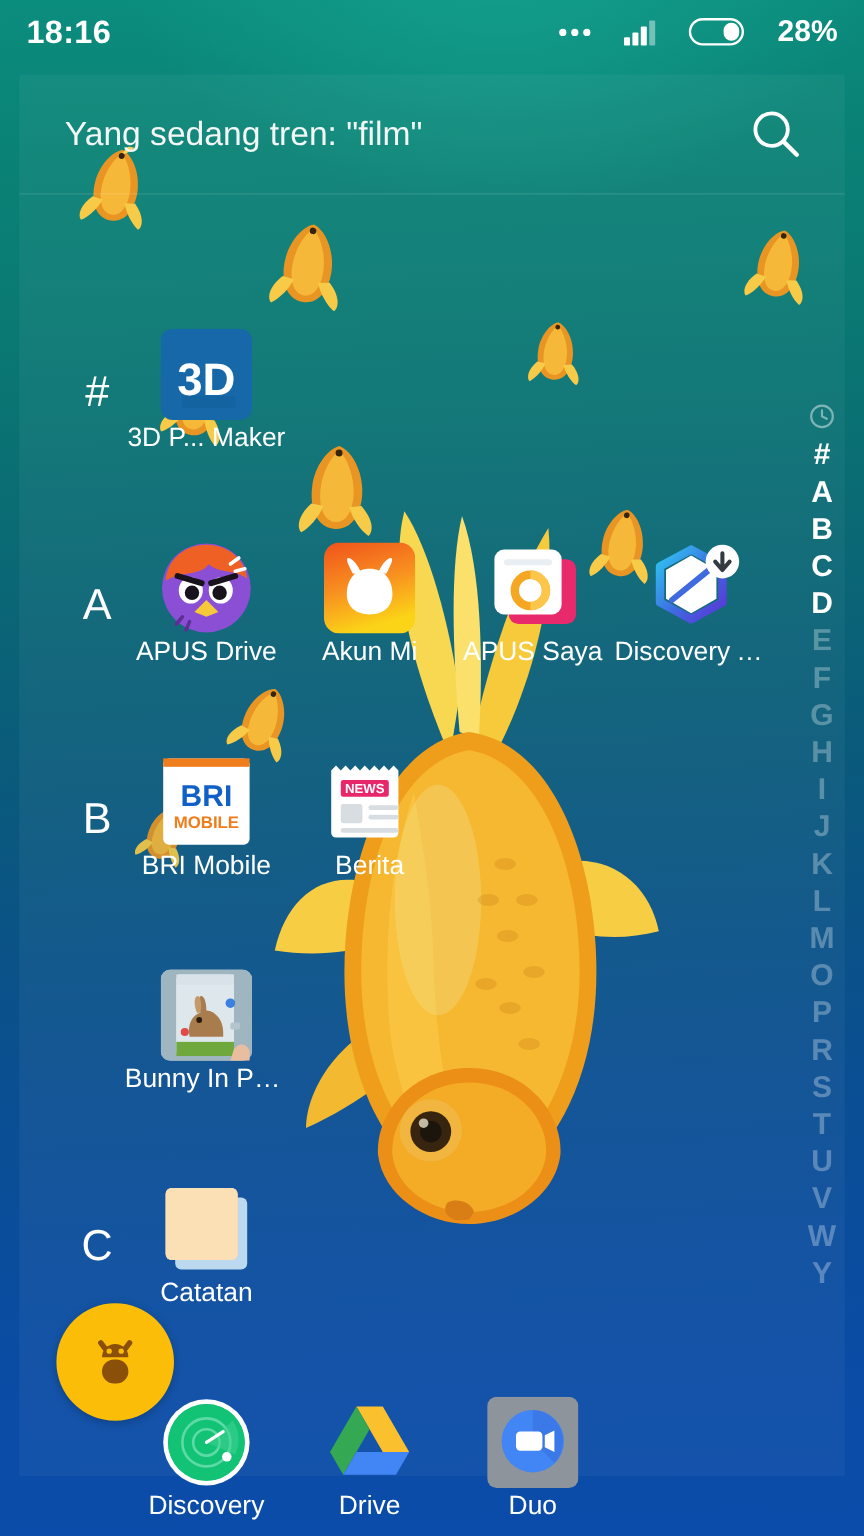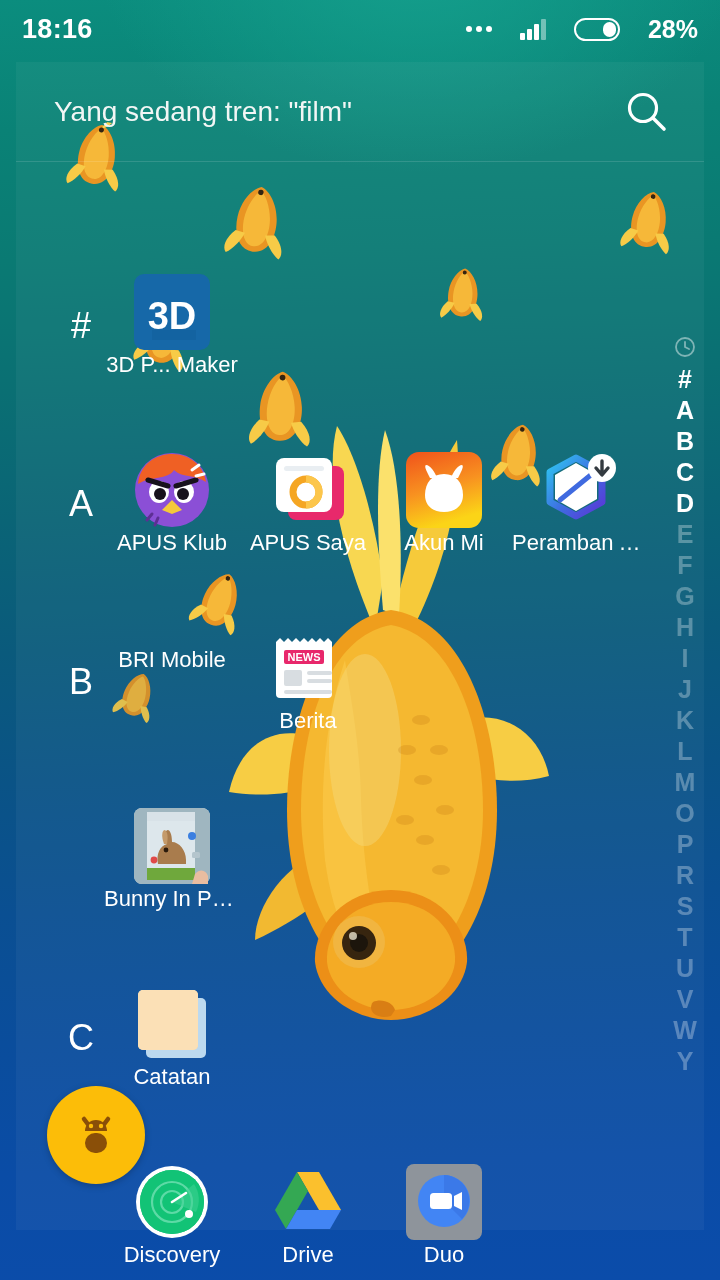--- a/index.html
+++ b/index.html
@@ -25,22 +25,22 @@
         #0a4d9c 80%,
         #0a4ca6 90%,
         #0b4caa 100%);
   }
   
   .fish{position:absolute;pointer-events:none;}
   .fish svg{display:block;}
   
   #statusbar{
     position:absolute;left:0;top:0;width:720px;height:58px;
-    display:flex;align-items:center;justify-content:space-between;
-    padding:0 22px;box-sizing:border-box;color:#fff;z-index:40;
+    display:flex;align-items:flex-start;justify-content:space-between;
+    padding:12px 22px;box-sizing:border-box;color:#fff;z-index:40;
   }
   #clock{font-size:27px;font-weight:bold;letter-spacing:.3px;}
   #status-right{display:flex;align-items:center;gap:28px;}
   .dots{display:flex;gap:4px;align-items:center;}
   .dots i{width:6px;height:6px;border-radius:50%;background:#fff;display:block;}
   .signal{display:flex;align-items:flex-end;gap:2px;height:22px;}
   .signal b{display:block;width:5px;background:#fff;border-radius:1px;}
   .signal b:nth-child(1){height:7px;}
   .signal b:nth-child(2){height:11px;}
   .signal b:nth-child(3){height:16px;}
@@ -320,83 +320,91 @@
               <ellipse cx="50" cy="40" rx="10" ry="11" fill="#ffffff"></ellipse>
               <circle cx="26" cy="42" r="6" fill="#17121c"></circle>
               <circle cx="49" cy="42" r="6" fill="#17121c"></circle>
               <path d="M14 28 L34 34" stroke="#17121c" stroke-width="5" stroke-linecap="round"></path>
               <path d="M62 28 L42 34" stroke="#17121c" stroke-width="5" stroke-linecap="round"></path>
               <path d="M28 58 L38 48 L48 58 L38 62Z" fill="#f5c93a"></path>
               <path d="M58 18 l7 -5 M62 24 l8 -2" stroke="#ffffff" stroke-width="3" stroke-linecap="round"></path>
               <path d="M18 62 l-5 6 M24 66 l-3 7" stroke="#5d2f94" stroke-width="3" stroke-linecap="round"></path>
             </svg>
           </div>
-          <div class="applabel">APUS Klub</div>
-        </div>
-
-        <div class="app">
-          <div class="appicon">
-            <svg width="76" height="76" viewBox="0 0 76 76">
-              <rect x="18" y="14" width="56" height="54" rx="8" fill="#e8296b"></rect>
-              <rect x="6" y="6" width="56" height="54" rx="8" fill="#ffffff"></rect>
-              <rect x="14" y="14" width="40" height="5" rx="2.5" fill="#e9eef2"></rect>
-              <circle cx="36" cy="40" r="13" fill="none" stroke="#f5a623" stroke-width="7"></circle>
-              <path d="M36 27 a13 13 0 0 1 0 26" fill="none" stroke="#fcc64b" stroke-width="7"></path>
-            </svg>
-          </div>
-          <div class="applabel">APUS Saya</div>
+          <div class="applabel">APUS Drive</div>
         </div>
 
         <div class="app">
           <div class="appicon">
             <svg width="76" height="76" viewBox="0 0 76 76">
               <defs>
                 <linearGradient id="migrad" x1="0" y1="0" x2="0.3" y2="1">
                   <stop offset="0%" stop-color="#f0521b"></stop>
                   <stop offset="55%" stop-color="#f89220"></stop>
                   <stop offset="100%" stop-color="#fbd417"></stop>
                 </linearGradient>
               </defs>
               <rect x="0" y="0" width="76" height="76" rx="13" fill="url(#migrad)"></rect>
               <path d="M24 26 C20 18 18 14 20 13 C24 13 29 20 31 26Z" fill="#ffffff"></path>
               <path d="M52 26 C56 18 58 14 56 13 C52 13 47 20 45 26Z" fill="#ffffff"></path>
               <path d="M38 22 C50 22 57 31 57 43 C57 54 49 60 38 60 C27 60 19 54 19 43 C19 31 26 22 38 22Z" fill="#ffffff"></path>
             </svg>
           </div>
           <div class="applabel">Akun Mi</div>
+        </div>
+
+        <div class="app">
+          <div class="appicon">
+            <svg width="76" height="76" viewBox="0 0 76 76">
+              <rect x="18" y="14" width="56" height="54" rx="8" fill="#e8296b"></rect>
+              <rect x="6" y="6" width="56" height="54" rx="8" fill="#ffffff"></rect>
+              <rect x="14" y="14" width="40" height="5" rx="2.5" fill="#e9eef2"></rect>
+              <circle cx="36" cy="40" r="13" fill="none" stroke="#f5a623" stroke-width="7"></circle>
+              <path d="M36 27 a13 13 0 0 1 0 26" fill="none" stroke="#fcc64b" stroke-width="7"></path>
+            </svg>
+          </div>
+          <div class="applabel">APUS Saya</div>
         </div>
 
         <div class="app">
           <div class="appicon">
             <svg width="76" height="76" viewBox="0 0 76 76">
               <defs>
                 <linearGradient id="hexgrad" x1="0" y1="0" x2="1" y2="1">
                   <stop offset="0%" stop-color="#2ec7f2"></stop>
                   <stop offset="55%" stop-color="#3f6ae0"></stop>
                   <stop offset="100%" stop-color="#5b34d6"></stop>
                 </linearGradient>
               </defs>
               <path d="M34 6 L60 20 L60 50 L34 64 L8 50 L8 20Z" fill="none" stroke="url(#hexgrad)" stroke-width="7" stroke-linejoin="round"></path>
               <path d="M34 11 L55 23 L55 47 L34 59 L13 47 L13 23Z" fill="#ffffff"></path>
               <path d="M18 48 L50 22" stroke="#3f6ae0" stroke-width="5" stroke-linecap="round"></path>
               <circle cx="60" cy="16" r="14" fill="#ffffff"></circle>
               <path d="M60 9 L60 20 M54 16 L60 23 L66 16" stroke="#333a40" stroke-width="3.4" fill="none" stroke-linecap="round" stroke-linejoin="round"></path>
             </svg>
           </div>
-          <div class="applabel">Peramban A…</div>
+          <div class="applabel">Discovery A…</div>
         </div>
 
       </div>
     </div>
 
     <div class="section" style="top:468px;">
       <div class="sec-letter">B</div>
       <div class="grid">
 
         <div class="app">
+          <div class="appicon">
+            <svg width="76" height="76" viewBox="0 0 76 76">
+              <rect x="2" y="2" width="72" height="72" rx="5" fill="#ffffff"></rect>
+              <rect x="2" y="2" width="72" height="7" fill="#f07d1c"></rect>
+              <text x="38" y="42" font-family="Liberation Sans, sans-serif" font-size="25" font-weight="bold" fill="#1160c8" text-anchor="middle">BRI</text>
+              <text x="38" y="60" font-family="Liberation Sans, sans-serif" font-size="14" font-weight="bold" fill="#f07d1c" text-anchor="middle">MOBILE</text>
+            </svg>
+          </div>
           <div class="applabel">BRI Mobile</div>
         </div>
 
         <div class="app">
           <div class="appicon">
             <svg width="76" height="76" viewBox="0 0 76 76">
               <path d="M6 12 l4 -4 l4 4 l4 -4 l4 4 l4 -4 l4 4 l4 -4 l4 4 l4 -4 l4 4 l4 -4 l4 4 l4 -4 l4 4 v52 a4 4 0 0 1 -4 4 H10 a4 4 0 0 1 -4 -4Z" fill="#ffffff"></path>
               <rect x="14" y="20" width="40" height="14" rx="2" fill="#e8276b"></rect>
               <text x="34" y="31" font-family="Liberation Sans, sans-serif" font-size="11" font-weight="bold" fill="#ffffff" text-anchor="middle">NEWS</text>
               <rect x="14" y="40" width="18" height="16" rx="2" fill="#d8dde1"></rect>

